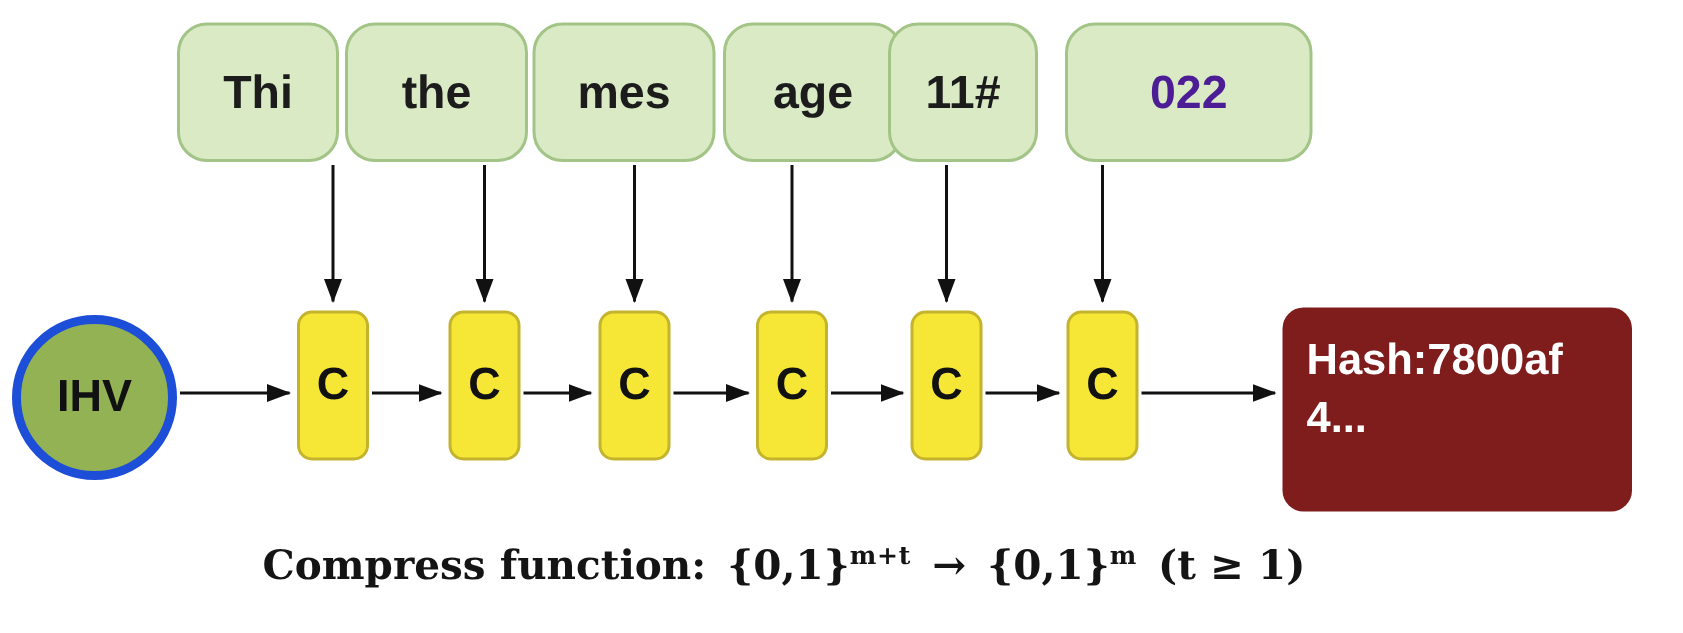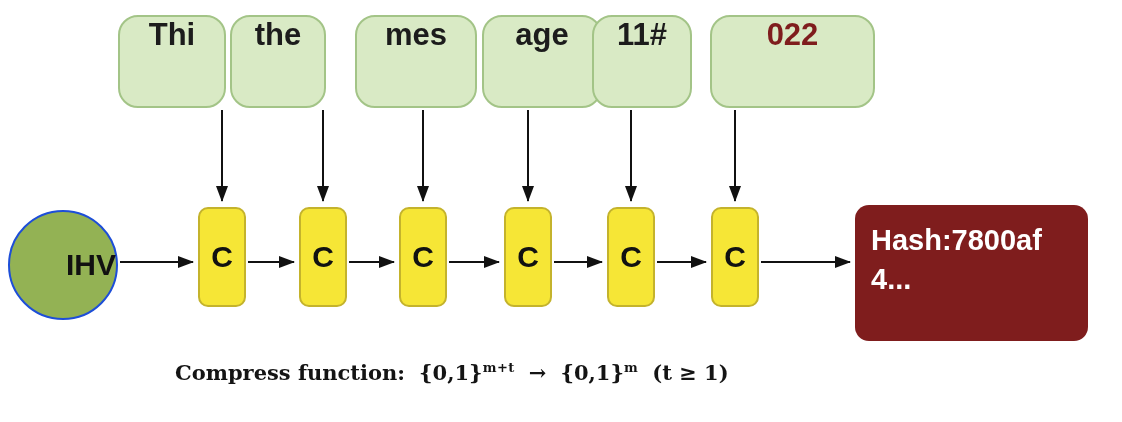--- a/index.html
+++ b/index.html
@@ -10,61 +10,61 @@
     font-family:"Liberation Sans", sans-serif;
     overflow:hidden;
   }
   .arrows{position:absolute;left:0;top:0;width:1122px;height:422px;pointer-events:none;}
 
   .msg-block{
     position:absolute;top:15px;height:93px;
     background:#d9eac5;
     border:2px solid #a3c487;
     border-radius:20px;
-    display:flex;align-items:flex-start;justify-content:center;
+    display:flex;align-items:center;justify-content:center;
     font-size:31px;font-weight:bold;color:#1c1c1c;
     box-sizing:border-box;
   }
-  .msg-block.red span{color:#7f1d1d;}
+  .msg-block.red span{color:#4c1d95;}
 
   .c-block{
     position:absolute;top:207px;height:100px;width:48px;
     background:#f6e636;
     border:2px solid #c4b32c;
     border-radius:10px;
     display:flex;align-items:center;justify-content:center;
     font-size:30px;font-weight:bold;color:#111;
     box-sizing:border-box;
   }
 
   .ihv{
     position:absolute;left:8px;top:210px;width:110px;height:110px;
     background:#93b254;
-    border:2px solid #1d4ed8;
+    border:6px solid #1d4ed8;
     border-radius:50%;
-    display:flex;align-items:center;justify-content:flex-end;
+    display:flex;align-items:center;justify-content:center;
     font-size:30px;font-weight:bold;color:#111;
     box-sizing:border-box;
   }
 
   .hash-box{
     position:absolute;left:855px;top:205px;width:233px;height:136px;
     background:#7f1d1d;
     border-radius:14px;
     color:#ffffff;
     font-size:29px;font-weight:bold;
     padding:16px 14px 0 16px;
     line-height:1.35;
     box-sizing:border-box;
   }
 
   .caption{
     position:absolute;left:175px;top:360px;
     font-family:"DejaVu Serif", serif;
-    font-size:21px;font-weight:bold;color:#141414;
+    font-size:27px;font-weight:bold;color:#141414;
     white-space:nowrap;
   }
   .caption .math{font-style:italic;font-style:normal;}
   .caption sup{font-size:0.62em;vertical-align:super;letter-spacing:0.5px;}
   .caption .gap{display:inline-block;width:14px;}
 </style>
 </head>
 <body>
 
 <div class="stage">
@@ -88,21 +88,21 @@
     <line x1="349" y1="262" x2="394" y2="262" stroke="#111" stroke-width="2" marker-end="url(#ah)"></line>
     <line x1="449" y1="262" x2="499" y2="262" stroke="#111" stroke-width="2" marker-end="url(#ah)"></line>
     <line x1="554" y1="262" x2="602" y2="262" stroke="#111" stroke-width="2" marker-end="url(#ah)"></line>
     <line x1="657" y1="262" x2="706" y2="262" stroke="#111" stroke-width="2" marker-end="url(#ah)"></line>
     <line x1="761" y1="262" x2="850" y2="262" stroke="#111" stroke-width="2" marker-end="url(#ah)"></line>
   </svg>
 
   <div class="msg-block" style="left:118px;width:108px">
     <span>Thi</span>
   </div>
-  <div class="msg-block" style="left:230px;width:96px">
+  <div class="msg-block" style="left:230px;width:122px">
     <span>the</span>
   </div>
   <div class="msg-block" style="left:482px;width:120px">
     <span>age</span>
   </div>
   <div class="msg-block" style="left:355px;width:122px">
     <span>mes</span>
   </div>
   <div class="msg-block" style="left:592px;width:100px">
     <span>11#</span>

